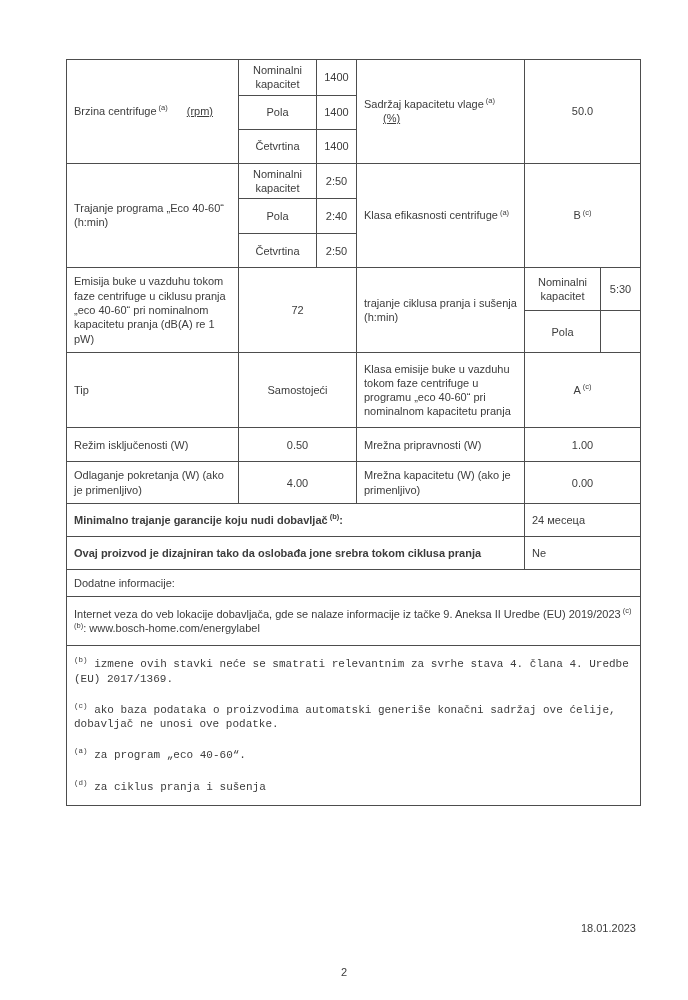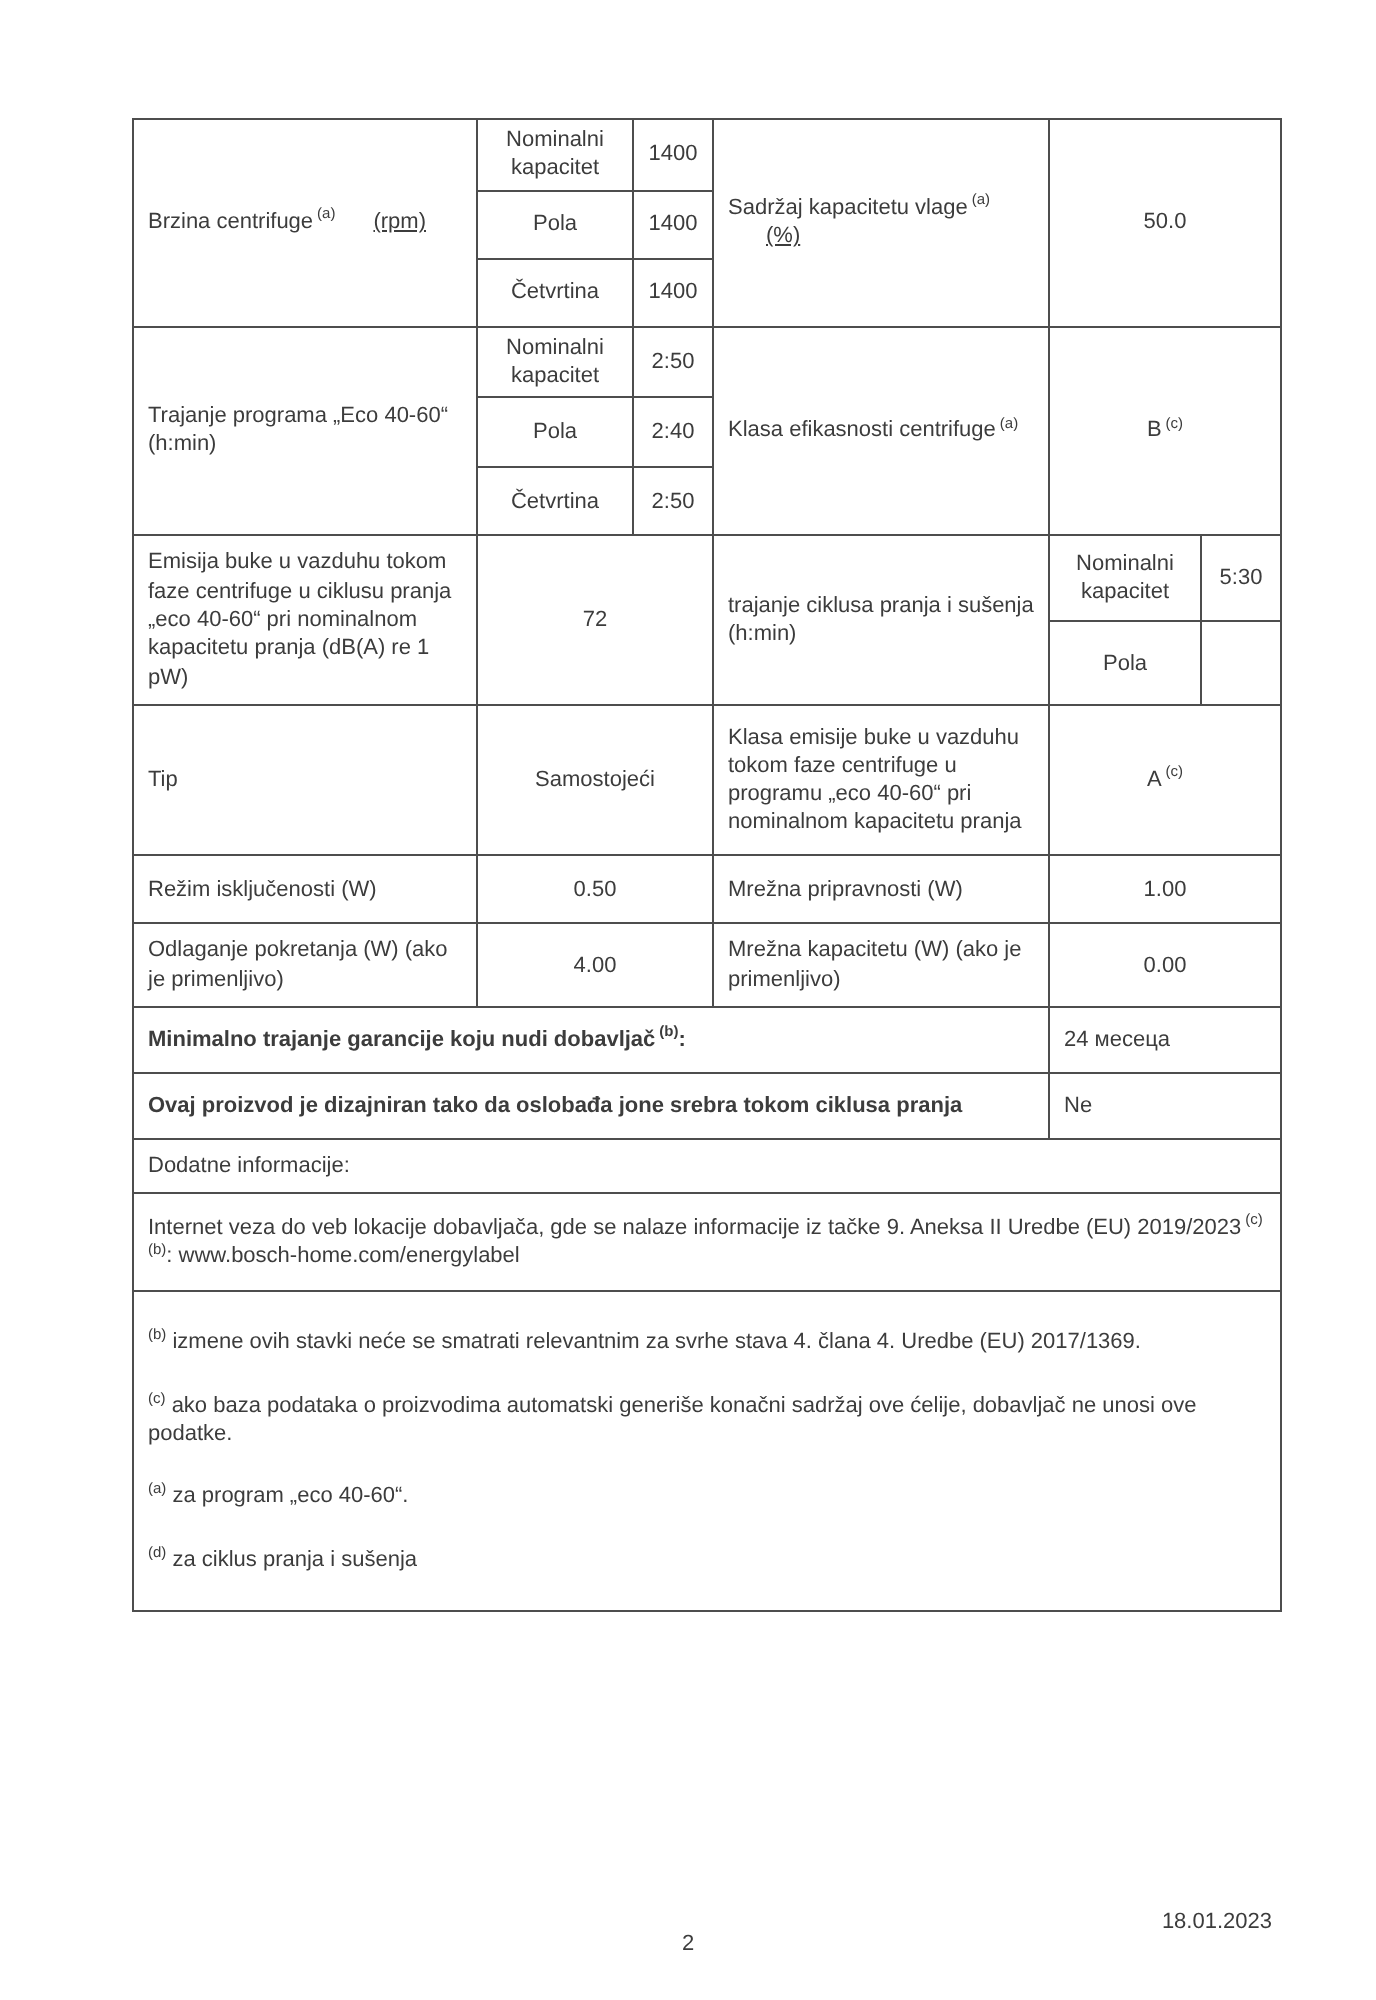--- a/index.html
+++ b/index.html
@@ -20,24 +20,24 @@
     overflow:hidden;
   }
   td.c{text-align:center;padding:3px 2px;}
   td.full{padding:3px 8px;margin-top:19px;}
   .b{font-weight:bold;text-align:right;}
   sup{font-size:7.5px;line-height:0;vertical-align:super;}
   .ml{margin-left:2px;}
   .gap{margin-left:19px;text-decoration:underline;}
   td.nw{white-space:nowrap;}
   td.fnotes{vertical-align:top;padding:36px 8px 10px 8px;}
-  td.fnotes p{margin:0 0 17px 0;}
+  td.fnotes p{margin:0 0 17px 0;font-family:Liberation Mono, monospace;}
   td.fnotes p:last-child{margin-bottom:0;}
   .footer-page{position:absolute;top:966px;left:0;width:688px;text-align:center;font-size:11px;}
-  .footer-date{position:absolute;top:955px;right:52px;font-size:11px;}
+  .footer-date{position:absolute;top:922px;right:52px;font-size:11px;}
 </style>
 </head>
 <body>
 
 <table class="fiche">
   <colgroup>
     <col style="width:172px">
       <col style="width:78px">
       <col style="width:40px">
     <col style="width:168px">

